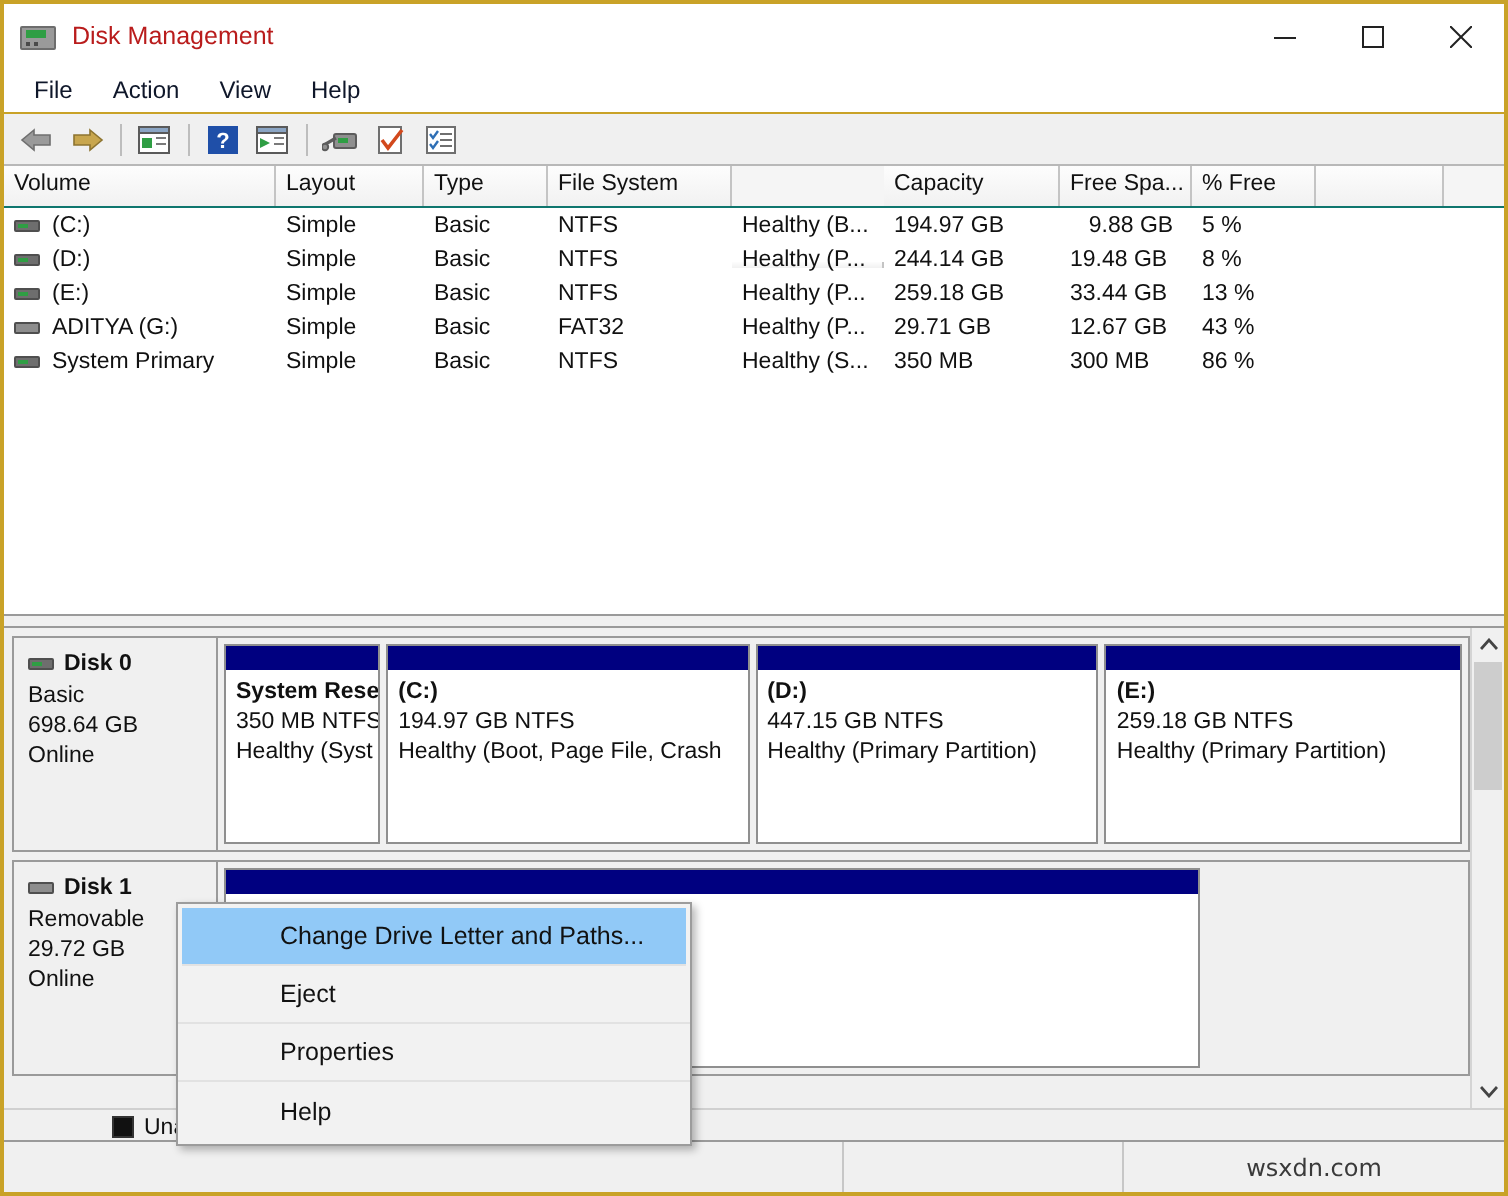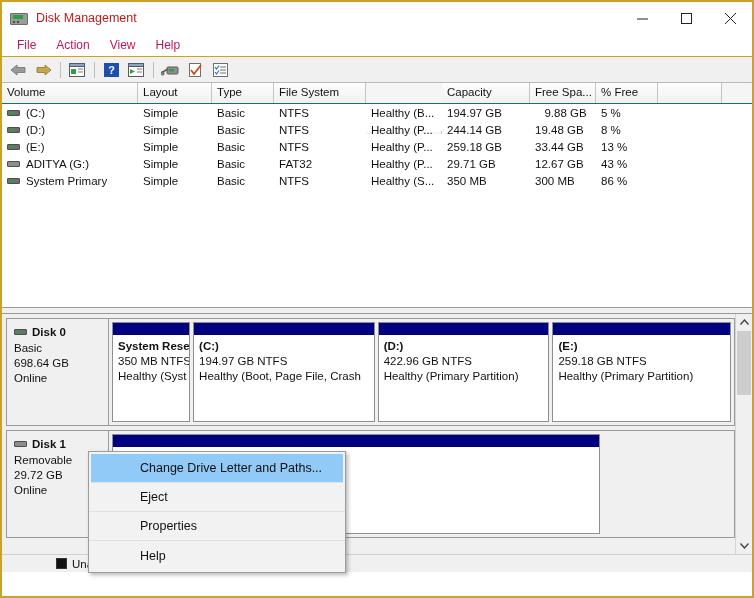--- a/index.html
+++ b/index.html
@@ -70,21 +70,21 @@
   .menubar {
     height: 23px;
     display: flex;
     align-items: center;
     background: #ffffff;
     padding-left: 6px;
     border-bottom: 1px solid #C9A227;
   }
   .menu-item {
     font-size: 12px;
-    color: #be185d;
+    color: #0f172a;
     padding: 2px 9px;
     margin-right: 2px;
   }
 
   
   .toolbar {
     height: 26px;
     display: flex;
     align-items: center;
     background: #f0f0f0;
@@ -568,21 +568,21 @@
               <div class="ptxt">
                 <div class="pname">(C:)</div>
                 <div>194.97 GB NTFS</div>
                 <div>Healthy (Boot, Page File, Crash</div>
               </div>
             </div>
             <div class="part" style="width: 176px;">
               <div class="bar"></div>
               <div class="ptxt">
                 <div class="pname">(D:)</div>
-                <div>422.96 GB NTFS</div>
+                <div>447.15 GB NTFS</div>
                 <div>Healthy (Primary Partition)</div>
               </div>
             </div>
             <div class="part" style="width: 183px;">
               <div class="bar"></div>
               <div class="ptxt">
                 <div class="pname">(E:)</div>
                 <div>259.18 GB NTFS</div>
                 <div>Healthy (Primary Partition)</div>
               </div>
@@ -639,14 +639,19 @@
     </div>
   </div>
 
   <div class="ctxmenu" id="ctx-menu">
       <div class="ctxitem sel">Change Drive Letter and Paths...</div>
       <div class="ctxitem">Eject</div>
       <div class="ctxitem">Properties</div>
       <div class="ctxitem">Help</div>
     </div>
 
+  <div class="statusbar">
+    <div class="sb-pane p1"></div>
+    <div class="sb-pane p2"></div>
+    <div class="sb-pane p3">wsxdn.com</div>
+  </div>
 
 </div>
 
 </body></html>

